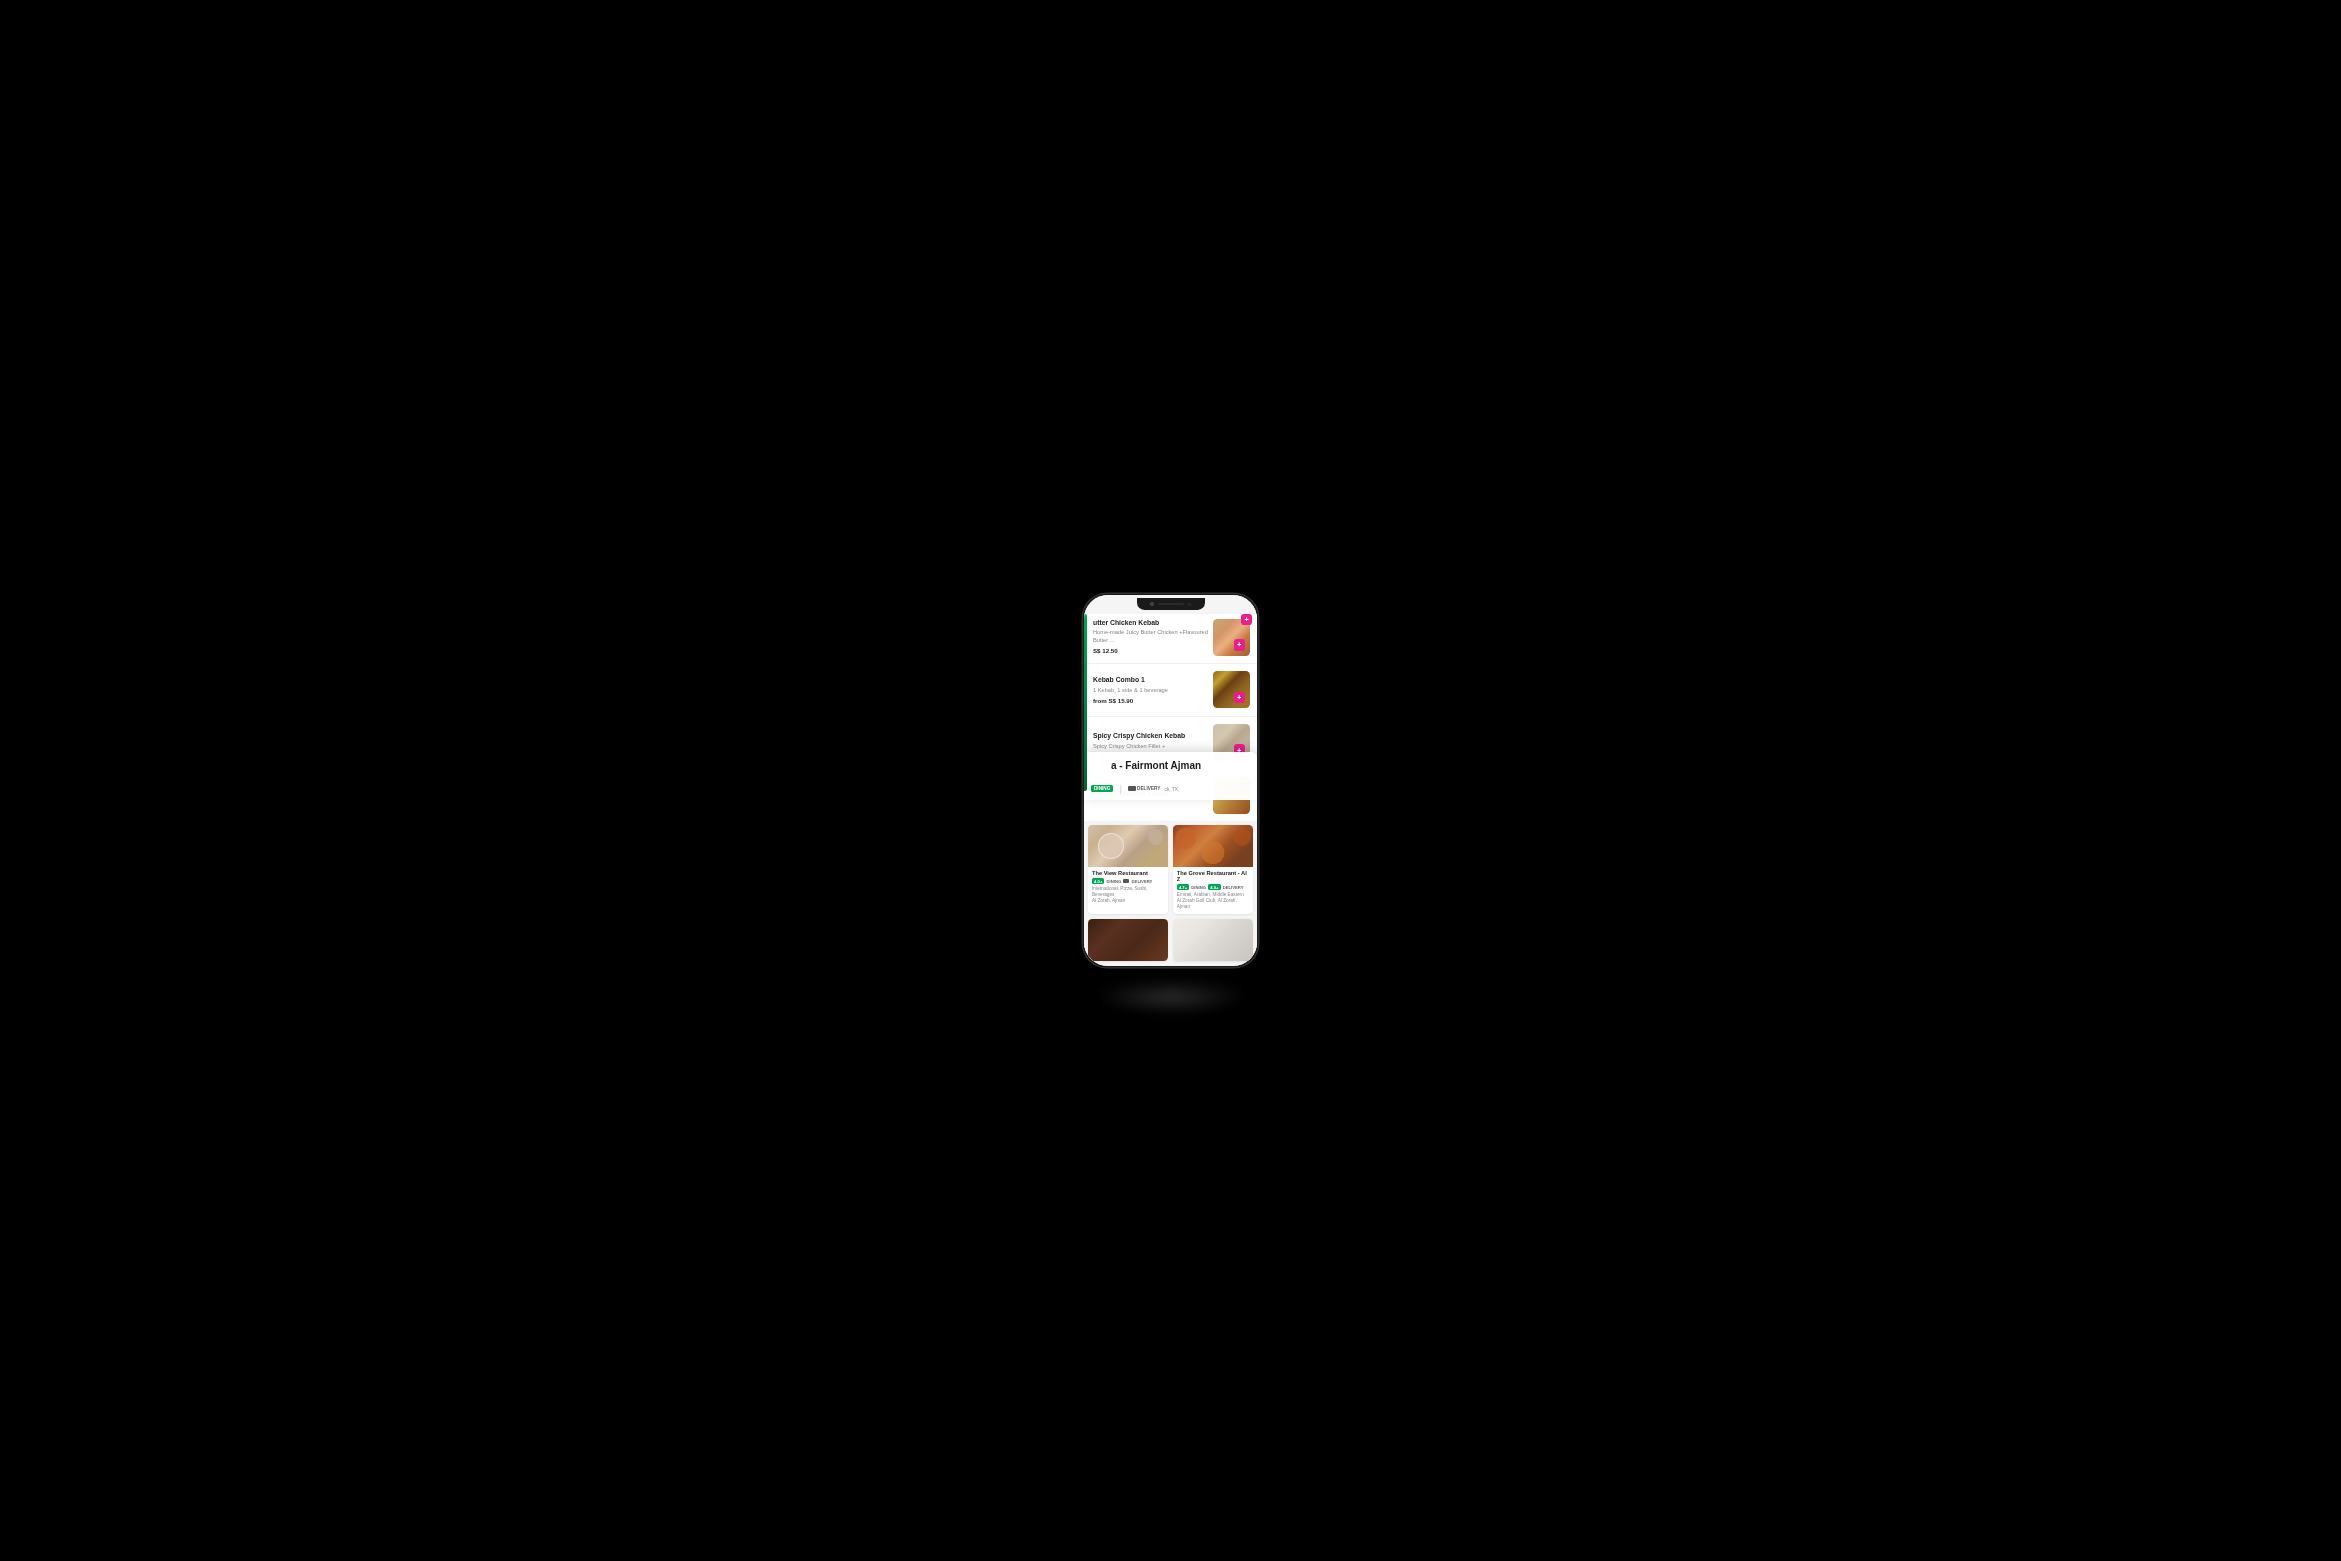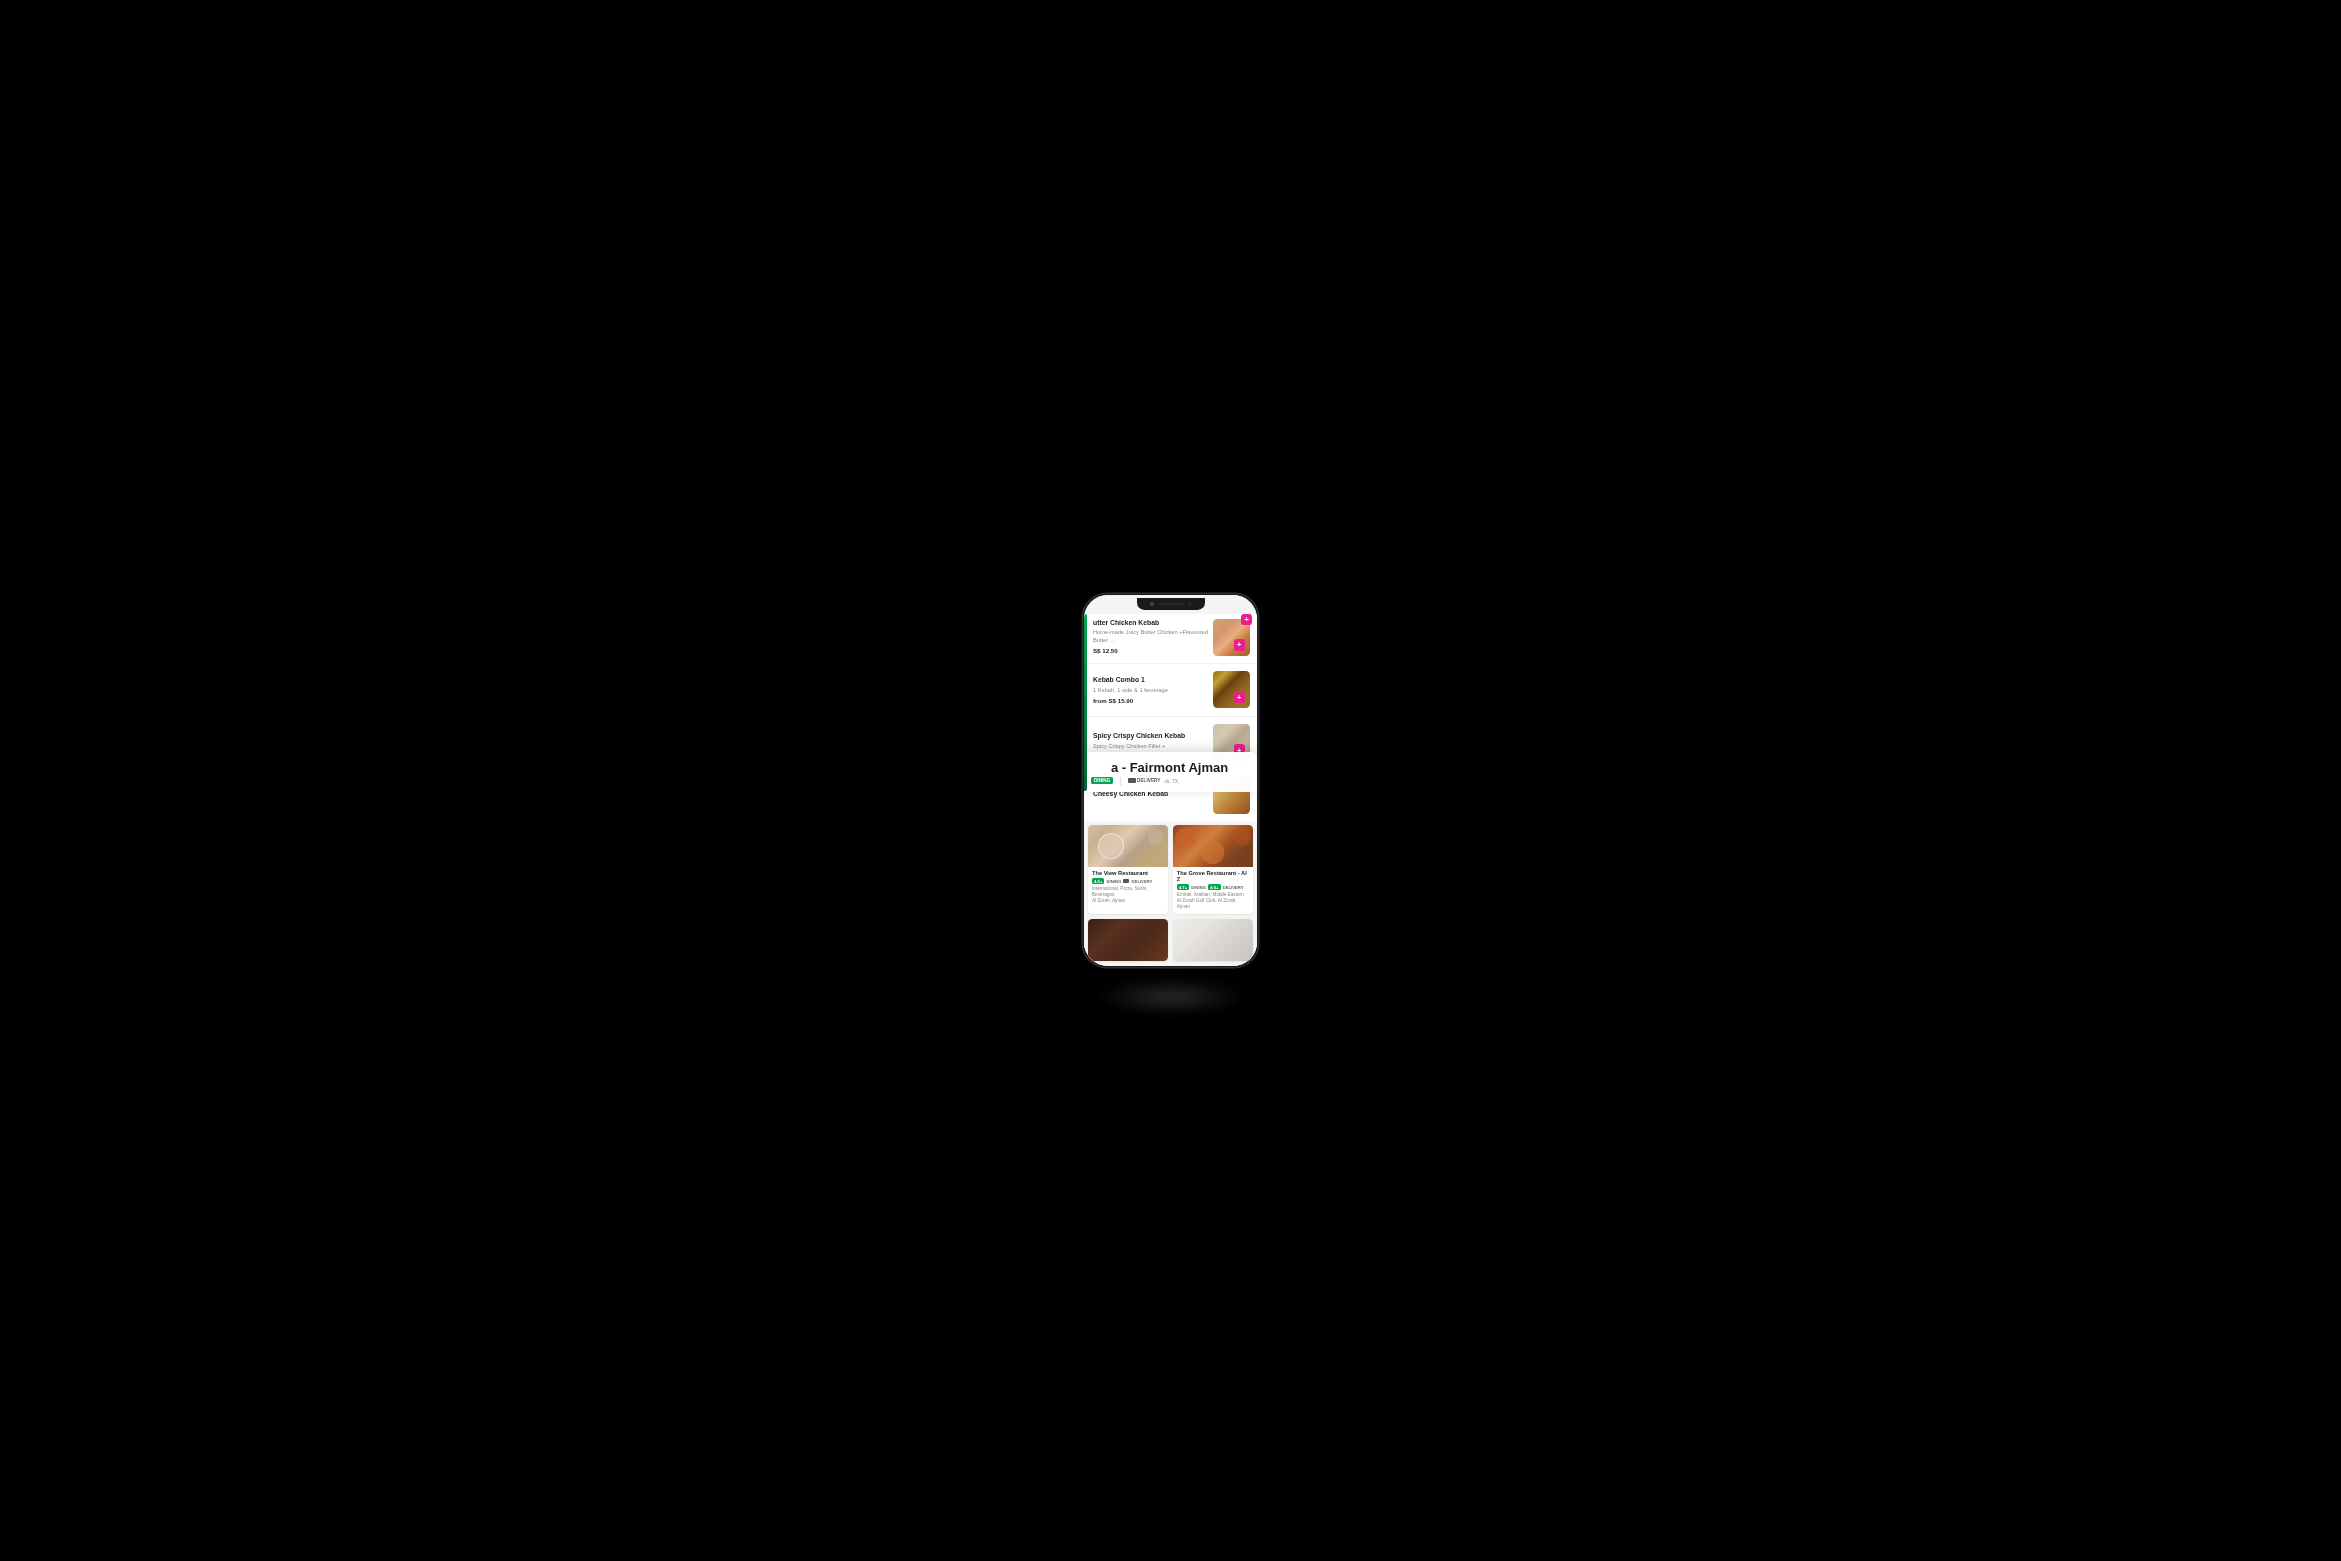--- a/index.html
+++ b/index.html
@@ -233,24 +233,24 @@
       right: 0;
       top: 138px;
       background: rgba(255,255,255,0.97);
       border-radius: 6.2px 6.2px 0 0;
       padding: 8.3px 7.3px 6.2px;
       box-shadow: 0 -2.1px 10.4px rgba(0,0,0,0.15);
       z-index: 30;
     }
 
     .popup-restaurant-name {
-      font-size: 13px;
+      font-size: 10px;
       font-weight: 700;
       color: #1a1a1a;
-      margin-bottom: 1px;
+      margin-bottom: 13px;
       padding-left: 20px;
     }
 
     .popup-badges {
       display: flex;
       align-items: center;
       gap: 4.2px;
       flex-wrap: wrap;
     }
 

